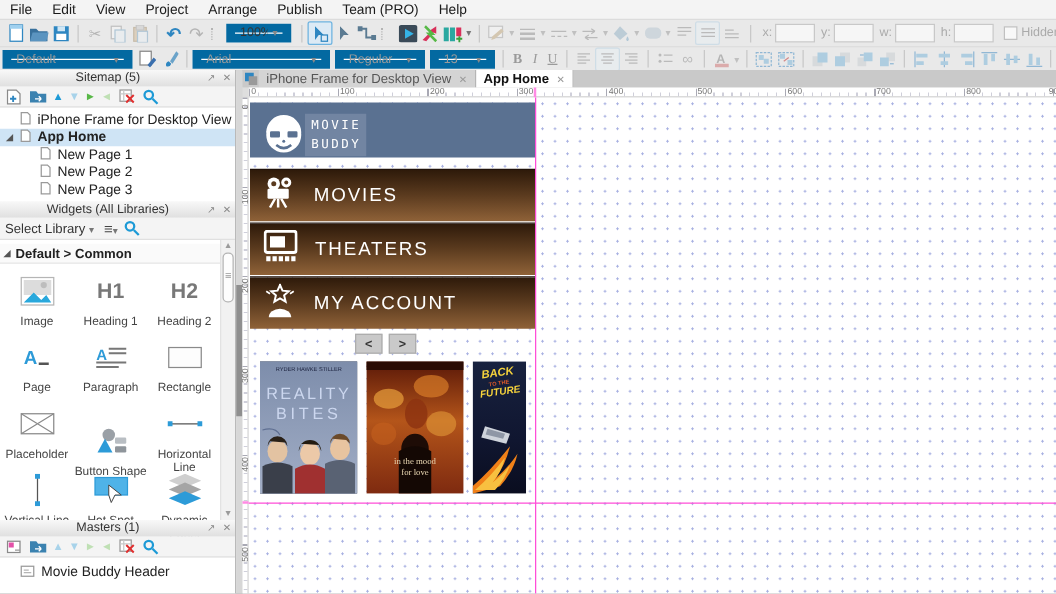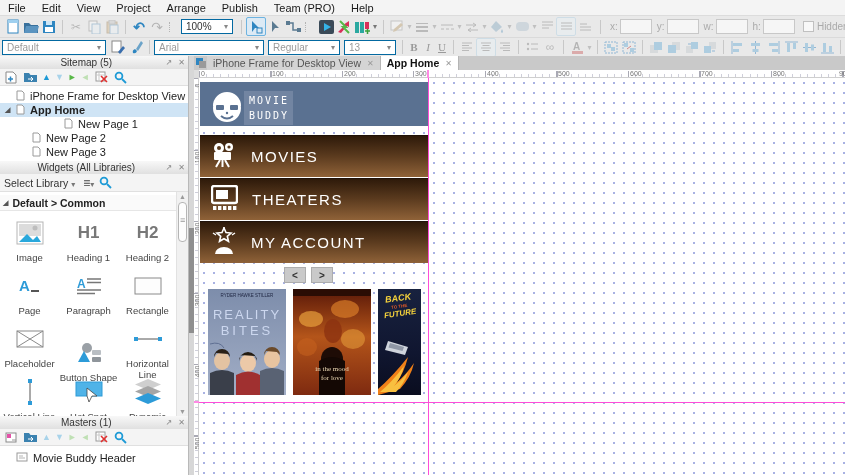--- a/index.html
+++ b/index.html
@@ -13,21 +13,21 @@
   
   .tb{left:0;background:#e9e9e9;display:flex;align-items:center;}
   .tb1{top:16px;width:845px;height:21px;border-bottom:1px solid #dadada;padding-left:4px;}
   .tb2{top:38px;width:845px;height:18px;border-bottom:1px solid #c6c6c6;padding-left:2px;}
   .ic{display:inline-flex;align-items:center;justify-content:center;width:18px;height:17px;flex:none;}
   .ic svg{display:block;}
   .dis{opacity:.35;}
   .half{opacity:.55;}
   .sep{width:1px;height:14px;background:#c8c8c8;margin:0 4px;flex:none;}
   .grip{width:2px;height:10px;border-left:1px dotted #b4b4b4;margin:0 3px;flex:none;}
-  .combo{height:15px;background:#fff;border:1px solid #0369a1;display:inline-flex;align-items:center;
+  .combo{height:15px;background:#fff;border:7px solid #0369a1;display:inline-flex;align-items:center;
          font-size:10px;color:#9a9a9a;padding:0 4px;flex:none;box-sizing:border-box;}
   .combo .val{white-space:nowrap;overflow:hidden;}
   .combo .car{margin-left:auto;padding-left:4px;font-size:8px;color:#888;}
   .combo.en{color:#333;}
   .tool-active{border:1px solid #6db3e0;background:#dceaf5;border-radius:2px;}
   .boxed{border:1px solid #9fc7e2;background:#e8f2fa;border-radius:2px;}
   .lbl{font-size:10px;color:#aaa;margin:0 2px 0 5px;flex:none;}
   .numfield{width:30px;height:13px;border:1px solid #c8c8c8;background:#f6f6f6;flex:none;}
   .chk{width:9px;height:9px;border:1px solid #c0c0c0;background:#f8f8f8;flex:none;margin-right:3px;}
   .bt{font-size:11px;color:#9a9a9a;font-family:"Liberation Serif",serif;flex:none;width:14px;text-align:center;}
@@ -472,21 +472,21 @@
             </svg></span>
         <span>iPhone Frame for Desktop View</span>
       </div>
       <div class="tree-row sel" style="top:47px;font-weight:bold;">
         <span class="tree-tri" style="left:5px;">◢</span>
         <span class="pageicon" style="margin-left:16px;"><svg width="9" height="11">
               <path d="M1 1 h5 l2 2 v7 H1z" fill="#fff" stroke="#9a9a9a"></path>
             </svg></span>
         <span>App Home</span>
       </div>
-      <div class="tree-row" style="top:61px;padding-left:32px;">
+      <div class="tree-row" style="top:61px;">
         <span class="pageicon" style="margin-left:32px;"><svg width="9" height="11">
               <path d="M1 1 h5 l2 2 v7 H1z" fill="#fff" stroke="#9a9a9a"></path>
             </svg></span>
         <span>New Page 1</span>
       </div>
       <div class="tree-row" style="top:75px;">
         <span class="pageicon" style="margin-left:32px;"><svg width="9" height="11">
               <path d="M1 1 h5 l2 2 v7 H1z" fill="#fff" stroke="#9a9a9a"></path>
             </svg></span>
         <span>New Page 2</span>

